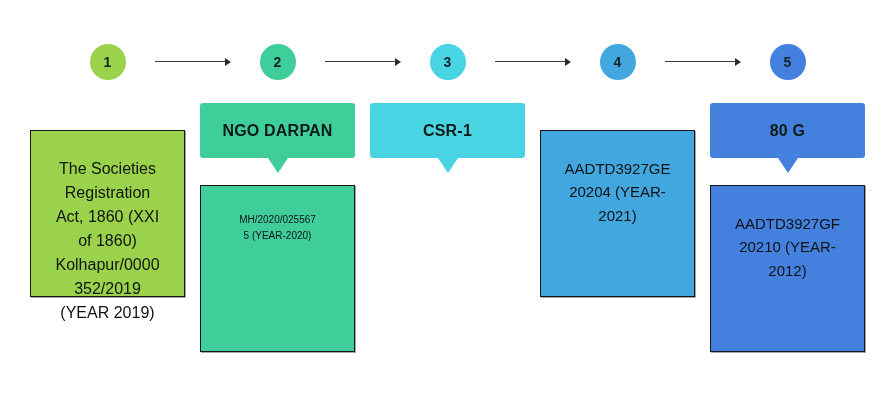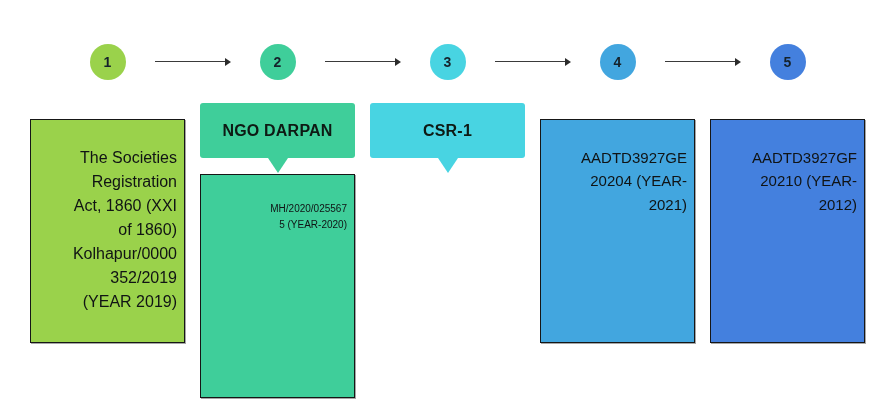--- a/index.html
+++ b/index.html
@@ -18,23 +18,23 @@
     position:relative;width:100%;height:55px;border-radius:3px;background:var(--c);
     display:flex;align-items:center;justify-content:center;
     font-size:16px;font-weight:700;letter-spacing:.2px;line-height:1.25;
     text-align:center;white-space:pre-line;color:#0e1a14;
   }
   .bubble::after{
     content:"";position:absolute;top:100%;left:50%;transform:translateX(-50%);
     border:10px solid transparent;border-top:15px solid var(--c);border-bottom:none;
   }
   .detail{
-    margin-top:16px;width:100%;height:224px;box-sizing:border-box;
+    margin-top:27px;width:100%;height:167px;box-sizing:border-box;
     background:var(--c);border:1.5px solid #161616;box-shadow:1px 1px 0 rgba(0,0,0,.35);
-    padding:26px 7px 0;text-align:right;font-size:15px;line-height:1.55;
+    padding:26px 7px 0;text-align:center;font-size:15px;line-height:1.55;
     white-space:pre-line;color:#101314;
   }
   .s1 .detail{font-size:16px;line-height:1.5;}
   .s2 .detail{font-size:10px;}
   
   .arrow{
     position:absolute;top:61px;width:74px;height:0;border-top:1.5px solid #3a3a3a;
   }
   .arrow::after{
     content:"";position:absolute;right:-2px;top:-4.5px;
@@ -79,19 +79,20 @@
 
     <div class="col s4" style="--c: #42A6DF;">
       <div class="circle">4</div>
       <div class="detail">AADTD3927GE
 20204 (YEAR-
 2021)</div>
     </div>
 
     <div class="col s5" style="--c: #4480DE;">
       <div class="circle">5</div>
+      <div class="bubble">80 G</div>
       <div class="detail">AADTD3927GF
 20210 (YEAR-
 2012)</div>
     </div>
 
   </div>
 </div>
 
 </body></html>

